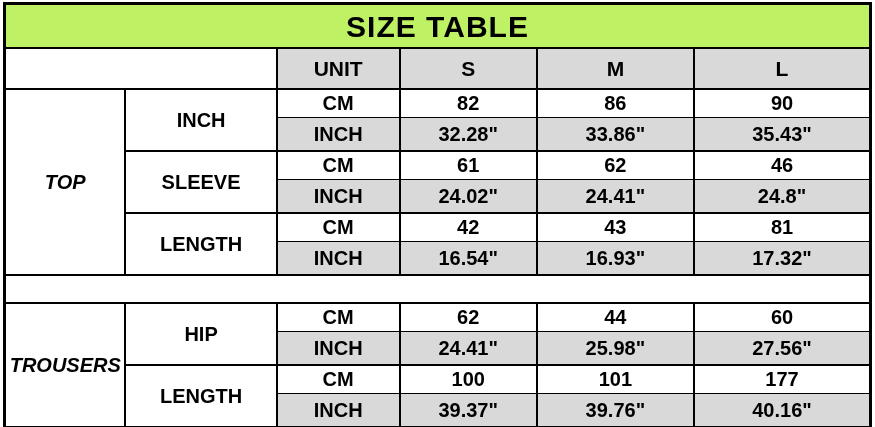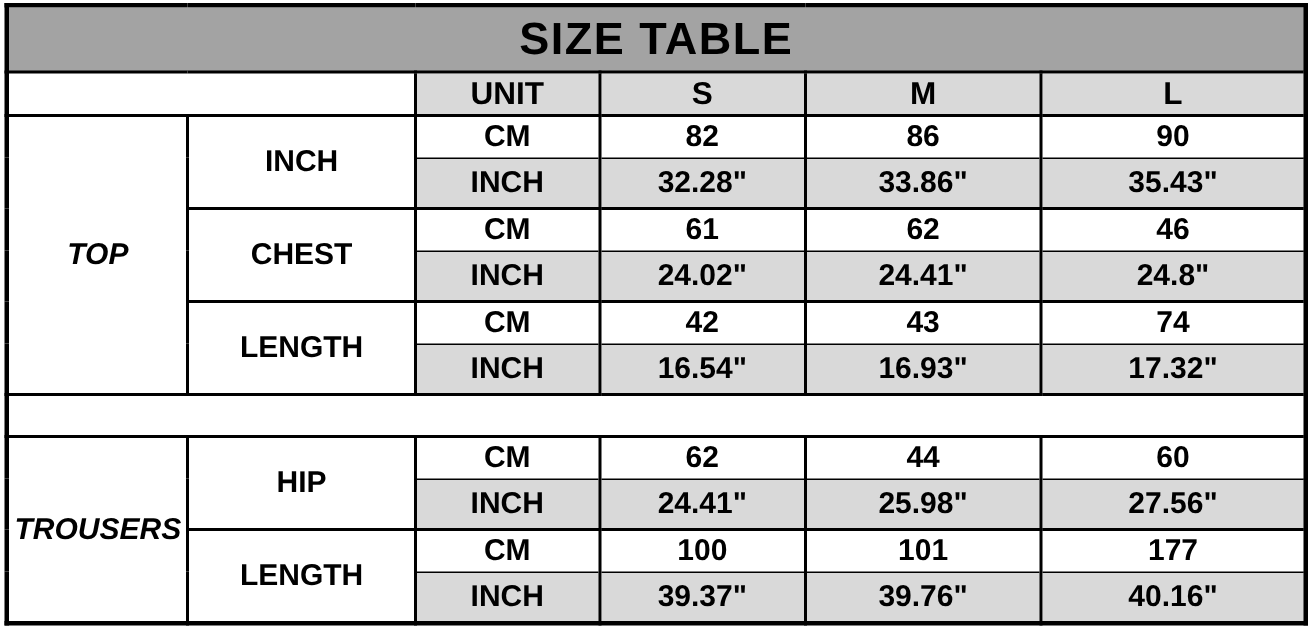--- a/index.html
+++ b/index.html
@@ -24,26 +24,26 @@
     text-align: center;
     vertical-align: middle;
     padding: 0;
     font-size: 20px;
     line-height: 1.1;
     overflow: hidden;
     white-space: nowrap;
     background: #ffffff;
   }
   tr.title-row td.title {
-    background: #a3a3a3;
+    background: #bef264;
     font-size: 30px;
     height: 42px;
     letter-spacing: 1px;
   }
-  tr.header-row { height: 29px; }
+  tr.header-row { height: 41px; }
   tr.header-row td.hdr { background: #d9d9d9; font-size: 21px; }
   tr.header-row td.blank { background: #ffffff; }
   tr.cm   { height: 28px; }
   tr.inch { height: 34px; }
   
   tr.cm td { border-bottom-width: 1px; }
   tr.inch td { border-top-width: 1px; }
   tr.inch td { background: #d9d9d9; }
   td.cat { background: #d9d9d9; font-size: 20px; font-style: italic; }
   td.measure { background: #ffffff; font-size: 20px; }
@@ -85,39 +85,39 @@
       <td>90</td>
     </tr>
     <tr class="inch">
       <td>INCH</td>
       <td>32.28"</td>
       <td>33.86"</td>
       <td>35.43"</td>
     </tr>
 
     <tr class="cm">
-      <td rowspan="2" class="measure">CHEST</td>
+      <td rowspan="2" class="measure">SLEEVE</td>
       <td>CM</td>
       <td>61</td>
       <td>62</td>
       <td>46</td>
     </tr>
     <tr class="inch">
       <td>INCH</td>
       <td>24.02"</td>
       <td>24.41"</td>
       <td>24.8"</td>
     </tr>
 
     <tr class="cm">
       <td rowspan="2" class="measure">LENGTH</td>
       <td>CM</td>
       <td>42</td>
       <td>43</td>
-      <td>74</td>
+      <td>81</td>
     </tr>
     <tr class="inch">
       <td>INCH</td>
       <td>16.54"</td>
       <td>16.93"</td>
       <td>17.32"</td>
     </tr>
 
     <tr class="gap-row">
       <td colspan="6"></td>

